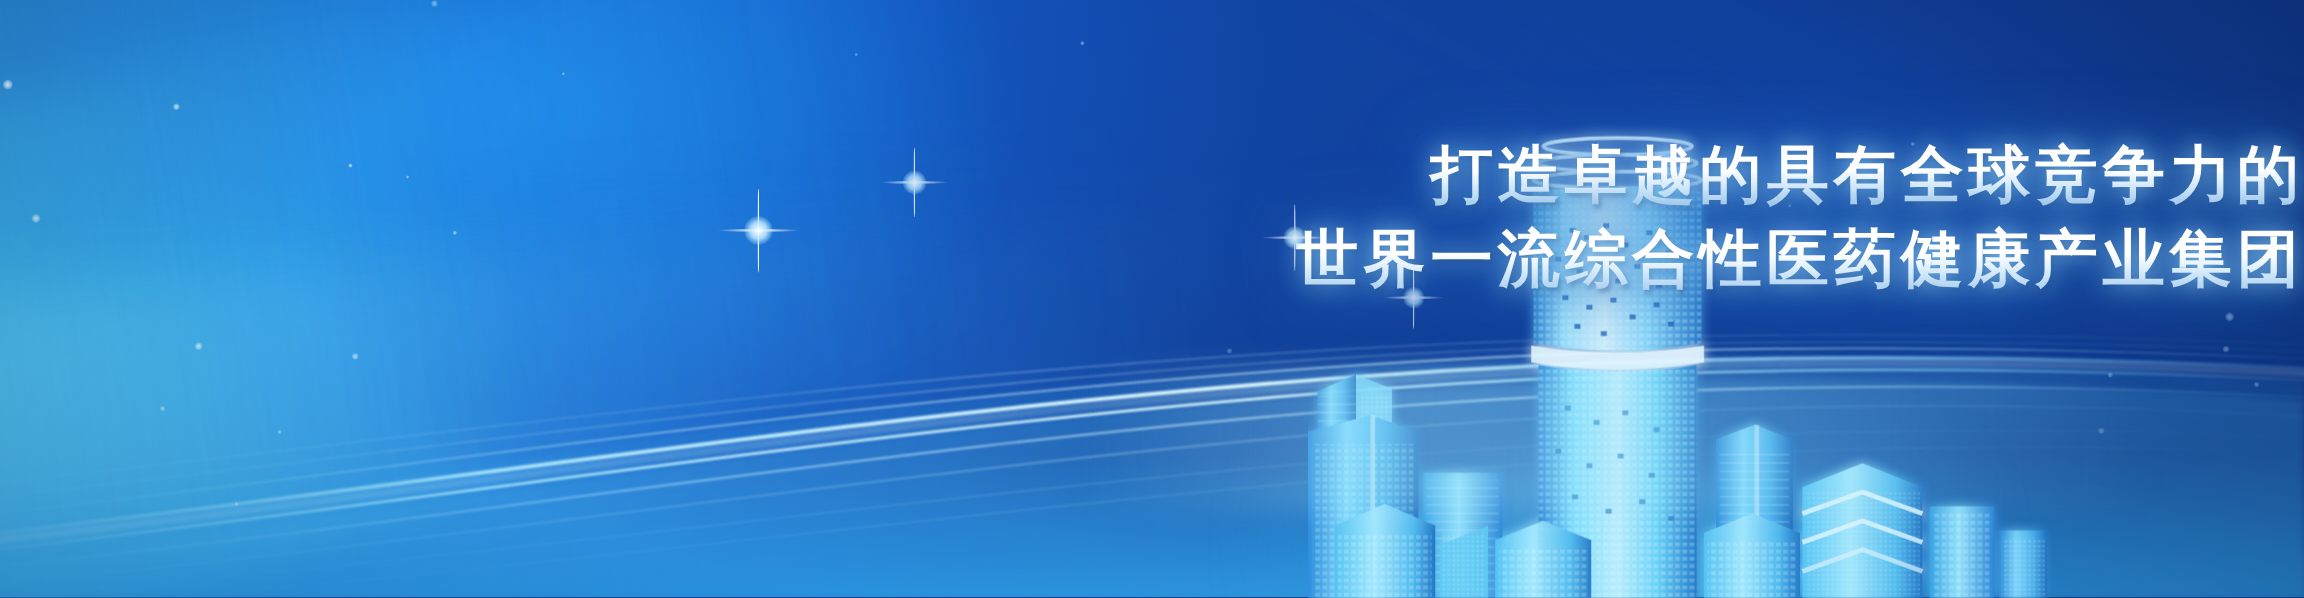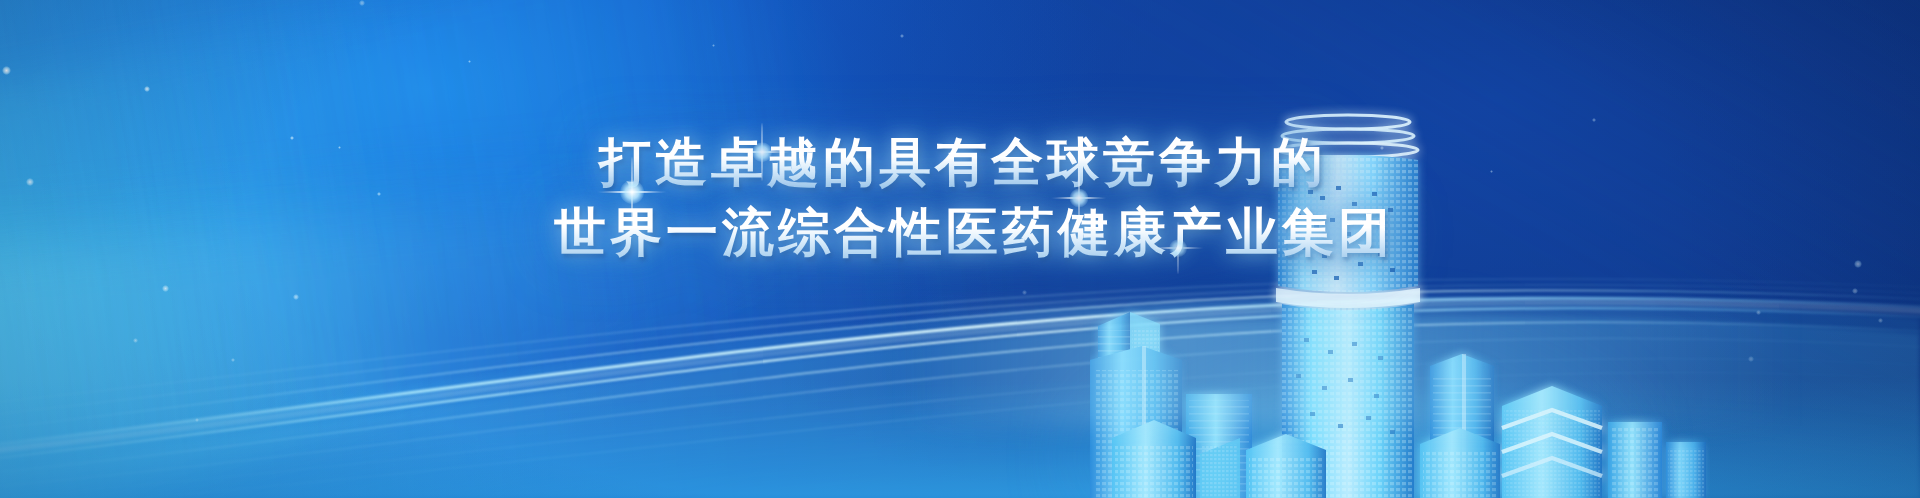--- a/index.html
+++ b/index.html
@@ -83,22 +83,22 @@
   .particles{position:absolute;inset:0;pointer-events:none;}
   .dot{
     position:absolute;border-radius:50%;
     background:radial-gradient(circle,rgba(255,255,255,0.98) 0%,rgba(190,235,255,0.65) 45%,rgba(160,220,255,0) 72%);
   }
 
   
   .headline{
     position:absolute;
     left:0;right:0;
-    top:128px;
-    text-align:center;
+    top:112px;
+    text-align:right;
     z-index:6;
     pointer-events:none;
   }
   .headline .line{
     display:block;
     font-size:52px;
     line-height:70px;
     font-weight:700;
     letter-spacing:4px;
     color:#ffffff;

